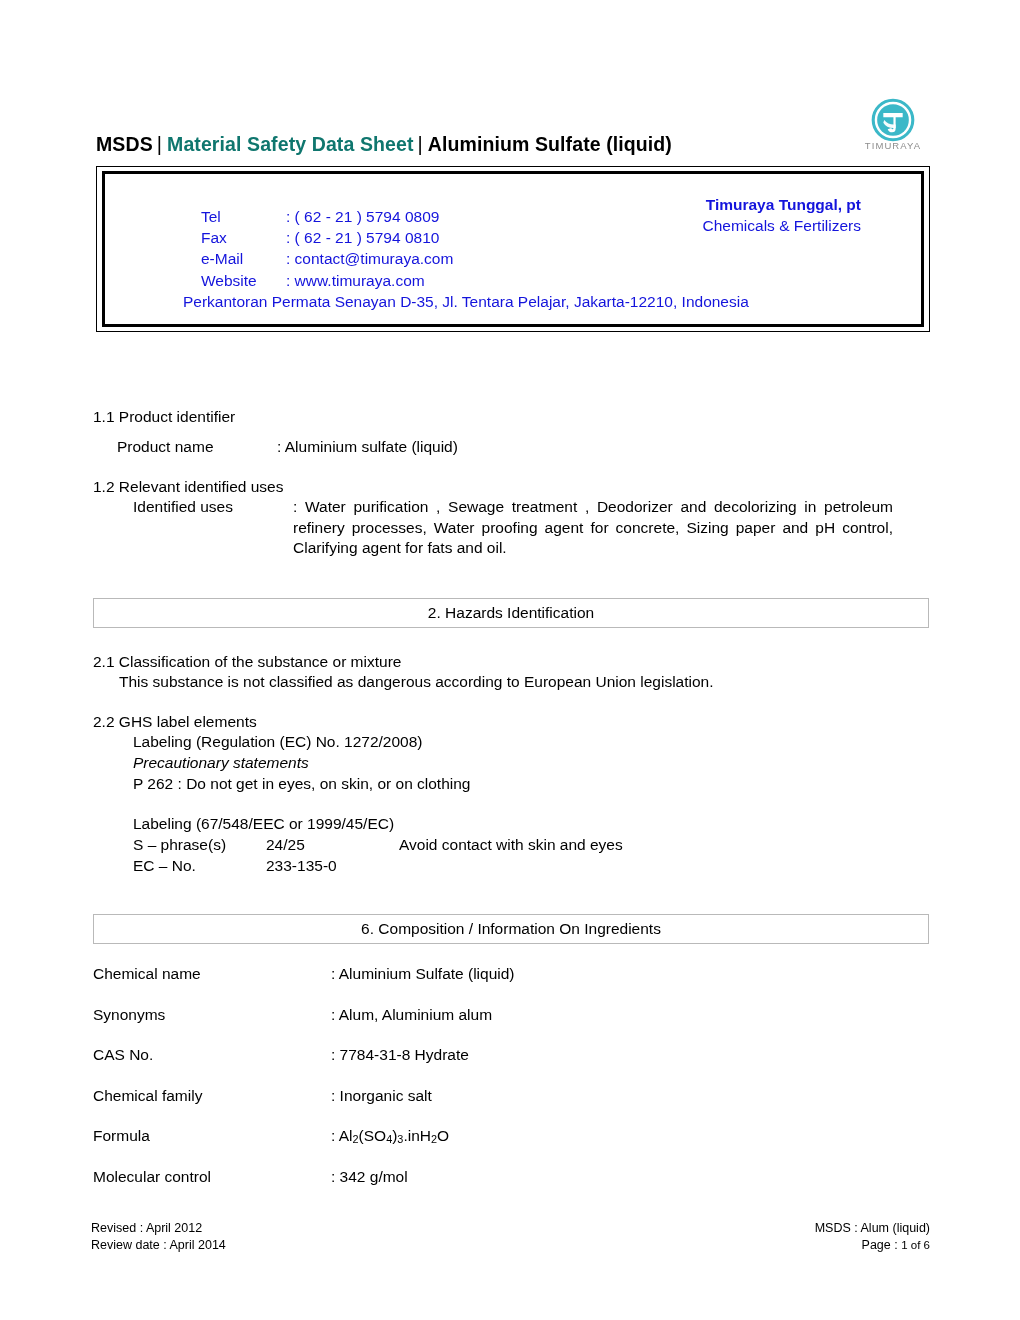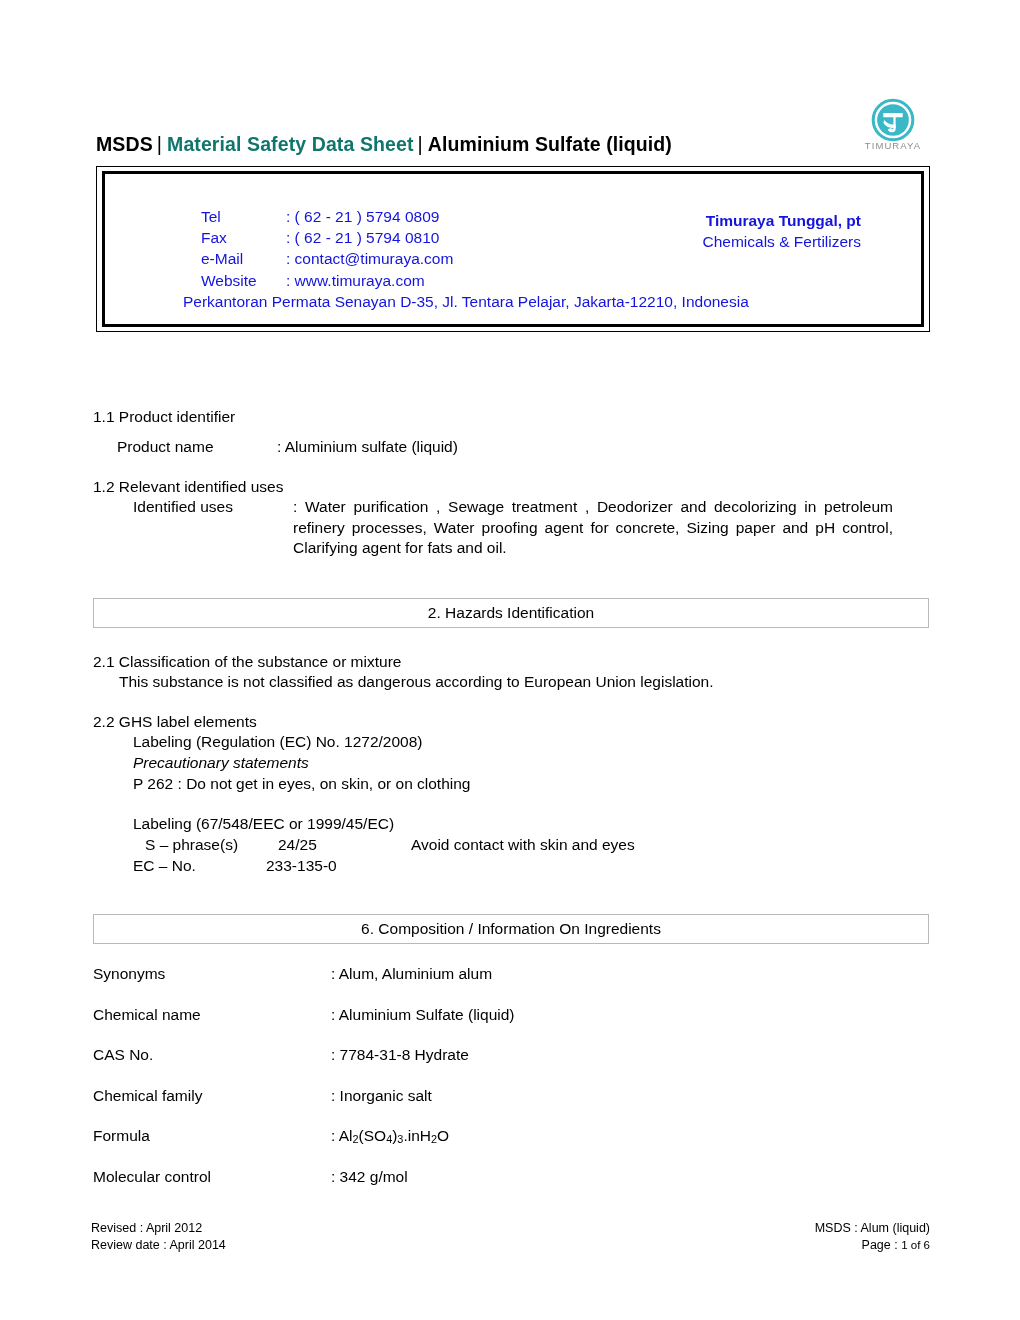--- a/index.html
+++ b/index.html
@@ -110,21 +110,21 @@
   .c-value { flex: 1 1 auto; white-space: nowrap; }
   .contact-address {
     position: absolute;
     left: 78px;
     top: 117px;
     white-space: nowrap;
   }
   .contact-right {
     position: absolute;
     right: 60px;
-    top: 36px;
+    top: 20px;
     text-align: right;
   }
   .contact-right .company {
     font-weight: bold;
     white-space: nowrap;
   }
   .contact-right .tagline {
     font-weight: normal;
     white-space: nowrap;
     margin-left: 20px;
@@ -284,37 +284,37 @@
   <div class="txt nowrap" style="left:119px; top:672px;">This substance is not classified as dangerous according to European Union legislation.</div>
 
   <div class="txt nowrap" style="left:93px; top:712px;">2.2 GHS label elements</div>
   <div class="txt nowrap" style="left:133px; top:732px;">Labeling (Regulation (EC) No. 1272/2008)</div>
   <div class="txt nowrap ital" style="left:133px; top:753px;">Precautionary statements</div>
   <div class="txt nowrap" style="left:133px; top:774px;">P 262   : Do not get in eyes, on skin, or on clothing</div>
 
   <div class="txt nowrap" style="left:133px; top:814px;">Labeling (67/548/EEC or 1999/45/EC)</div>
 
   <div class="txt" style="left:133px; top:835px; width:700px;">
-    <span style="display:inline-block; width:133px;margin-left:12px;">S – phrase(s)</span><span style="display:inline-block; width:133px;">24/25</span><span>Avoid contact with skin and eyes</span>
+    <span style="display:inline-block; width:133px;">S – phrase(s)</span><span style="display:inline-block; width:133px;">24/25</span><span>Avoid contact with skin and eyes</span>
   </div>
 
   <div class="txt" style="left:133px; top:856px; width:700px;">
     <span style="display:inline-block; width:133px;">EC – No.</span><span>233-135-0</span>
   </div>
 
   <div class="section-bar" style="top:914px;">6. Composition / Information On Ingredients</div>
 
   <div class="comp">
     <div class="comp-row">
+      <span class="name">Chemical name</span>
+      <span class="val">: Aluminium Sulfate (liquid)</span>
+    </div>
+    <div class="comp-row">
       <span class="name">Synonyms</span>
       <span class="val">: Alum, Aluminium alum</span>
-    </div>
-    <div class="comp-row">
-      <span class="name">Chemical name</span>
-      <span class="val">: Aluminium Sulfate (liquid)</span>
     </div>
     <div class="comp-row">
       <span class="name">CAS No.</span>
       <span class="val">: 7784-31-8 Hydrate</span>
     </div>
     <div class="comp-row">
       <span class="name">Chemical family</span>
       <span class="val">: Inorganic salt</span>
     </div>
     <div class="comp-row">

